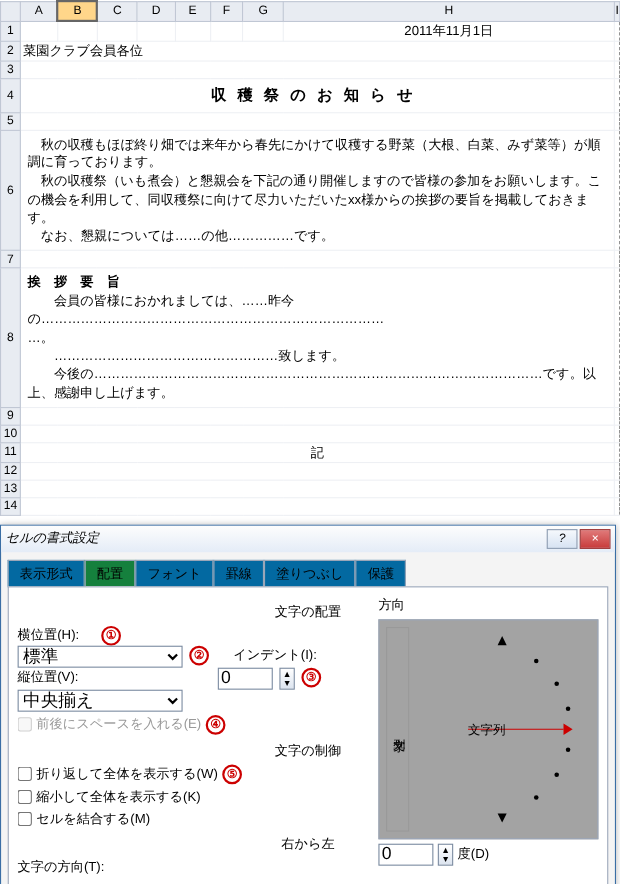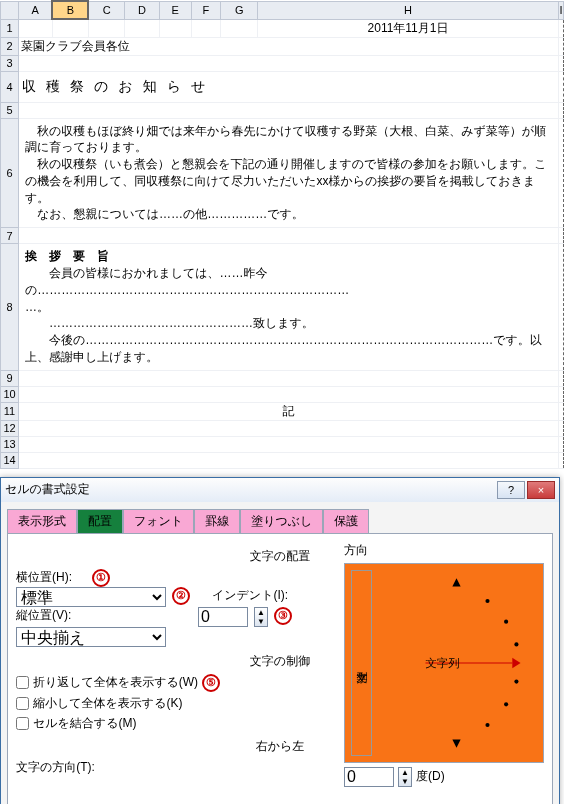--- a/index.html
+++ b/index.html
@@ -3,46 +3,46 @@
 <meta charset="utf-8">
 <style>
 * { box-sizing: border-box; margin: 0; padding: 0; }
 body { font-family: "MS PGothic", sans-serif; font-size: 12px; background: #fff; width: 564px; }
 .sheet { border-collapse: collapse; width: 564px; background: #fff; }
 .colhead td { background: #e8ecf2; text-align: center; border: 1px solid #c0c7d4; height: 18px; font-size: 11px; }
 .rowhead { background: #e8ecf2; text-align: center; border: 1px solid #c0c7d4; width: 18px; font-size: 11px; }
 .sel { background: #ffd68a !important; border: 2px solid #666 !important; }
 .cell { border: 1px solid #eef0f4; height: 16px; vertical-align: top; padding: 0 2px; }
 .date { text-align: center; }
-.title { letter-spacing: 10px; font-weight: normal; font-size: 14px; padding: 6px 3px; }
+.title { text-align: center; letter-spacing: 10px; font-weight: bold; font-size: 14px; padding: 6px 3px; }
 .body { padding: 4px 6px; line-height: 1.4; }
 .ki { text-align: center; }
 .dashline { border-right: 1px dashed #666; }
 .dialog { position: relative; width: 560px; border: 1px solid #3a6ea5; margin-top: 8px; background: #f4f4f4; box-shadow: 0 0 6px rgba(0,0,0,.3); }
-.titlebar { height: 24px; background: linear-gradient(#fdfdfd,#e4ecf7); display: flex; align-items: center; padding: 0 4px; }
+.titlebar { height: 24px; background: linear-gradient(#fdfdfd,#e4ecf7); display: flex; align-items: center; padding: 0 4px; font-style: italic; }
 .titlebar .t { flex: 1; font-size: 12px; }
 .tbtn { width: 28px; height: 18px; border: 1px solid #8a9ab0; margin-left: 2px; display: flex; align-items: center; justify-content: center; font-size: 11px; background: linear-gradient(#f5f8fc,#d7e3f3); }
 .tbtn.close { background: linear-gradient(#e07a7a,#c83c3c); color: #fff; border-color: #9a2b2b; }
 .tabs { display: flex; padding: 6px 6px 0 6px; gap: 0; }
-.tab { padding: 3px 10px; border: 1px solid #9aa6b8; border-bottom: none; background: #f9a8d4; font-size: 12px; position: relative; top: 1px; }
+.tab { padding: 3px 10px; border: 1px solid #9aa6b8; border-bottom: none; background: #0369a1; font-size: 12px; position: relative; top: 1px; }
 .tab.active { background: #15803d; border-bottom: 1px solid #fff; }
 .panel { border: 1px solid #9aa6b8; margin: 0 6px 6px 6px; background: #fff; padding: 8px; min-height: 360px; position: relative; }
 .group-title { margin: 6px 0 4px 0; text-align: center; }
 .row { display: flex; align-items: flex-start; margin: 0 0; gap: 6px; }
 .lbl { min-width: 70px; }
 select, input.num { height: 20px; border: 1px solid #7a8aa0; font-size: 16px; background: #fff; }
 select { width: 150px; }
 input.num { width: 50px; text-align: left; padding: 0 2px; }
 .spin { width: 14px; height: 20px; border: 1px solid #7a8aa0; background: linear-gradient(#fff,#dce4ef); font-size: 8px; line-height: 9px; text-align: center; }
 .chk { display: flex; align-items: center; gap: 4px; margin: 3px 0; }
 .chk input { width: 13px; height: 13px; }
 .annot { display: inline-flex; width: 18px; height: 18px; border: 2px solid #c00; border-radius: 50%; color: #c00; align-items: center; justify-content: center; font-weight: bold; font-size: 11px; }
 .dir-group { position: absolute; right: 8px; top: 8px; width: 200px; }
 .dir-label { font-size: 12px; margin-bottom: 4px; }
-.dir-box { border: 1px solid #9aa6b8; height: 200px; padding: 6px; display: flex; gap: 4px; background: #f97316; }
+.dir-box { border: 1px solid #9aa6b8; height: 200px; padding: 6px; display: flex; gap: 4px; background: #a3a3a3; }
 .vtext { writing-mode: vertical-rl; text-orientation: upright; border: 1px solid #999; padding: 6px 2px; font-size: 11px; display: flex; align-items: center; justify-content: center; }
 .arc { flex: 1; position: relative; }
 .arc svg { width: 100%; height: 100%; }
 .degrow { display: flex; align-items: center; gap: 4px; margin-top: 4px; }
 .disabled { color: #999; }
 </style>
 </head>
 <body>
 
 <table class="sheet">
@@ -177,20 +177,25 @@
     </div>
     <div class="row">
       <span class="lbl">縦位置(V):</span>
       <span style="width:100px"></span>
       <input class="num" value="0" style="">
       <div class="spin">▲<br>▼</div>
       <span class="annot">③</span>
     </div>
     <div class="row">
       <select><option>中央揃え</option></select>
+    </div>
+    <div class="chk disabled">
+      <input type="checkbox" disabled="" style="">
+      <span>前後にスペースを入れる(E)</span>
+      <span class="annot">④</span>
     </div>
 
     <div class="group-title">文字の制御</div>
     <div class="chk">
       <input type="checkbox" style="">
       <span>折り返して全体を表示する(W)</span>
       <span class="annot">⑤</span>
     </div>
     <div class="chk">
       <input type="checkbox" style="">

